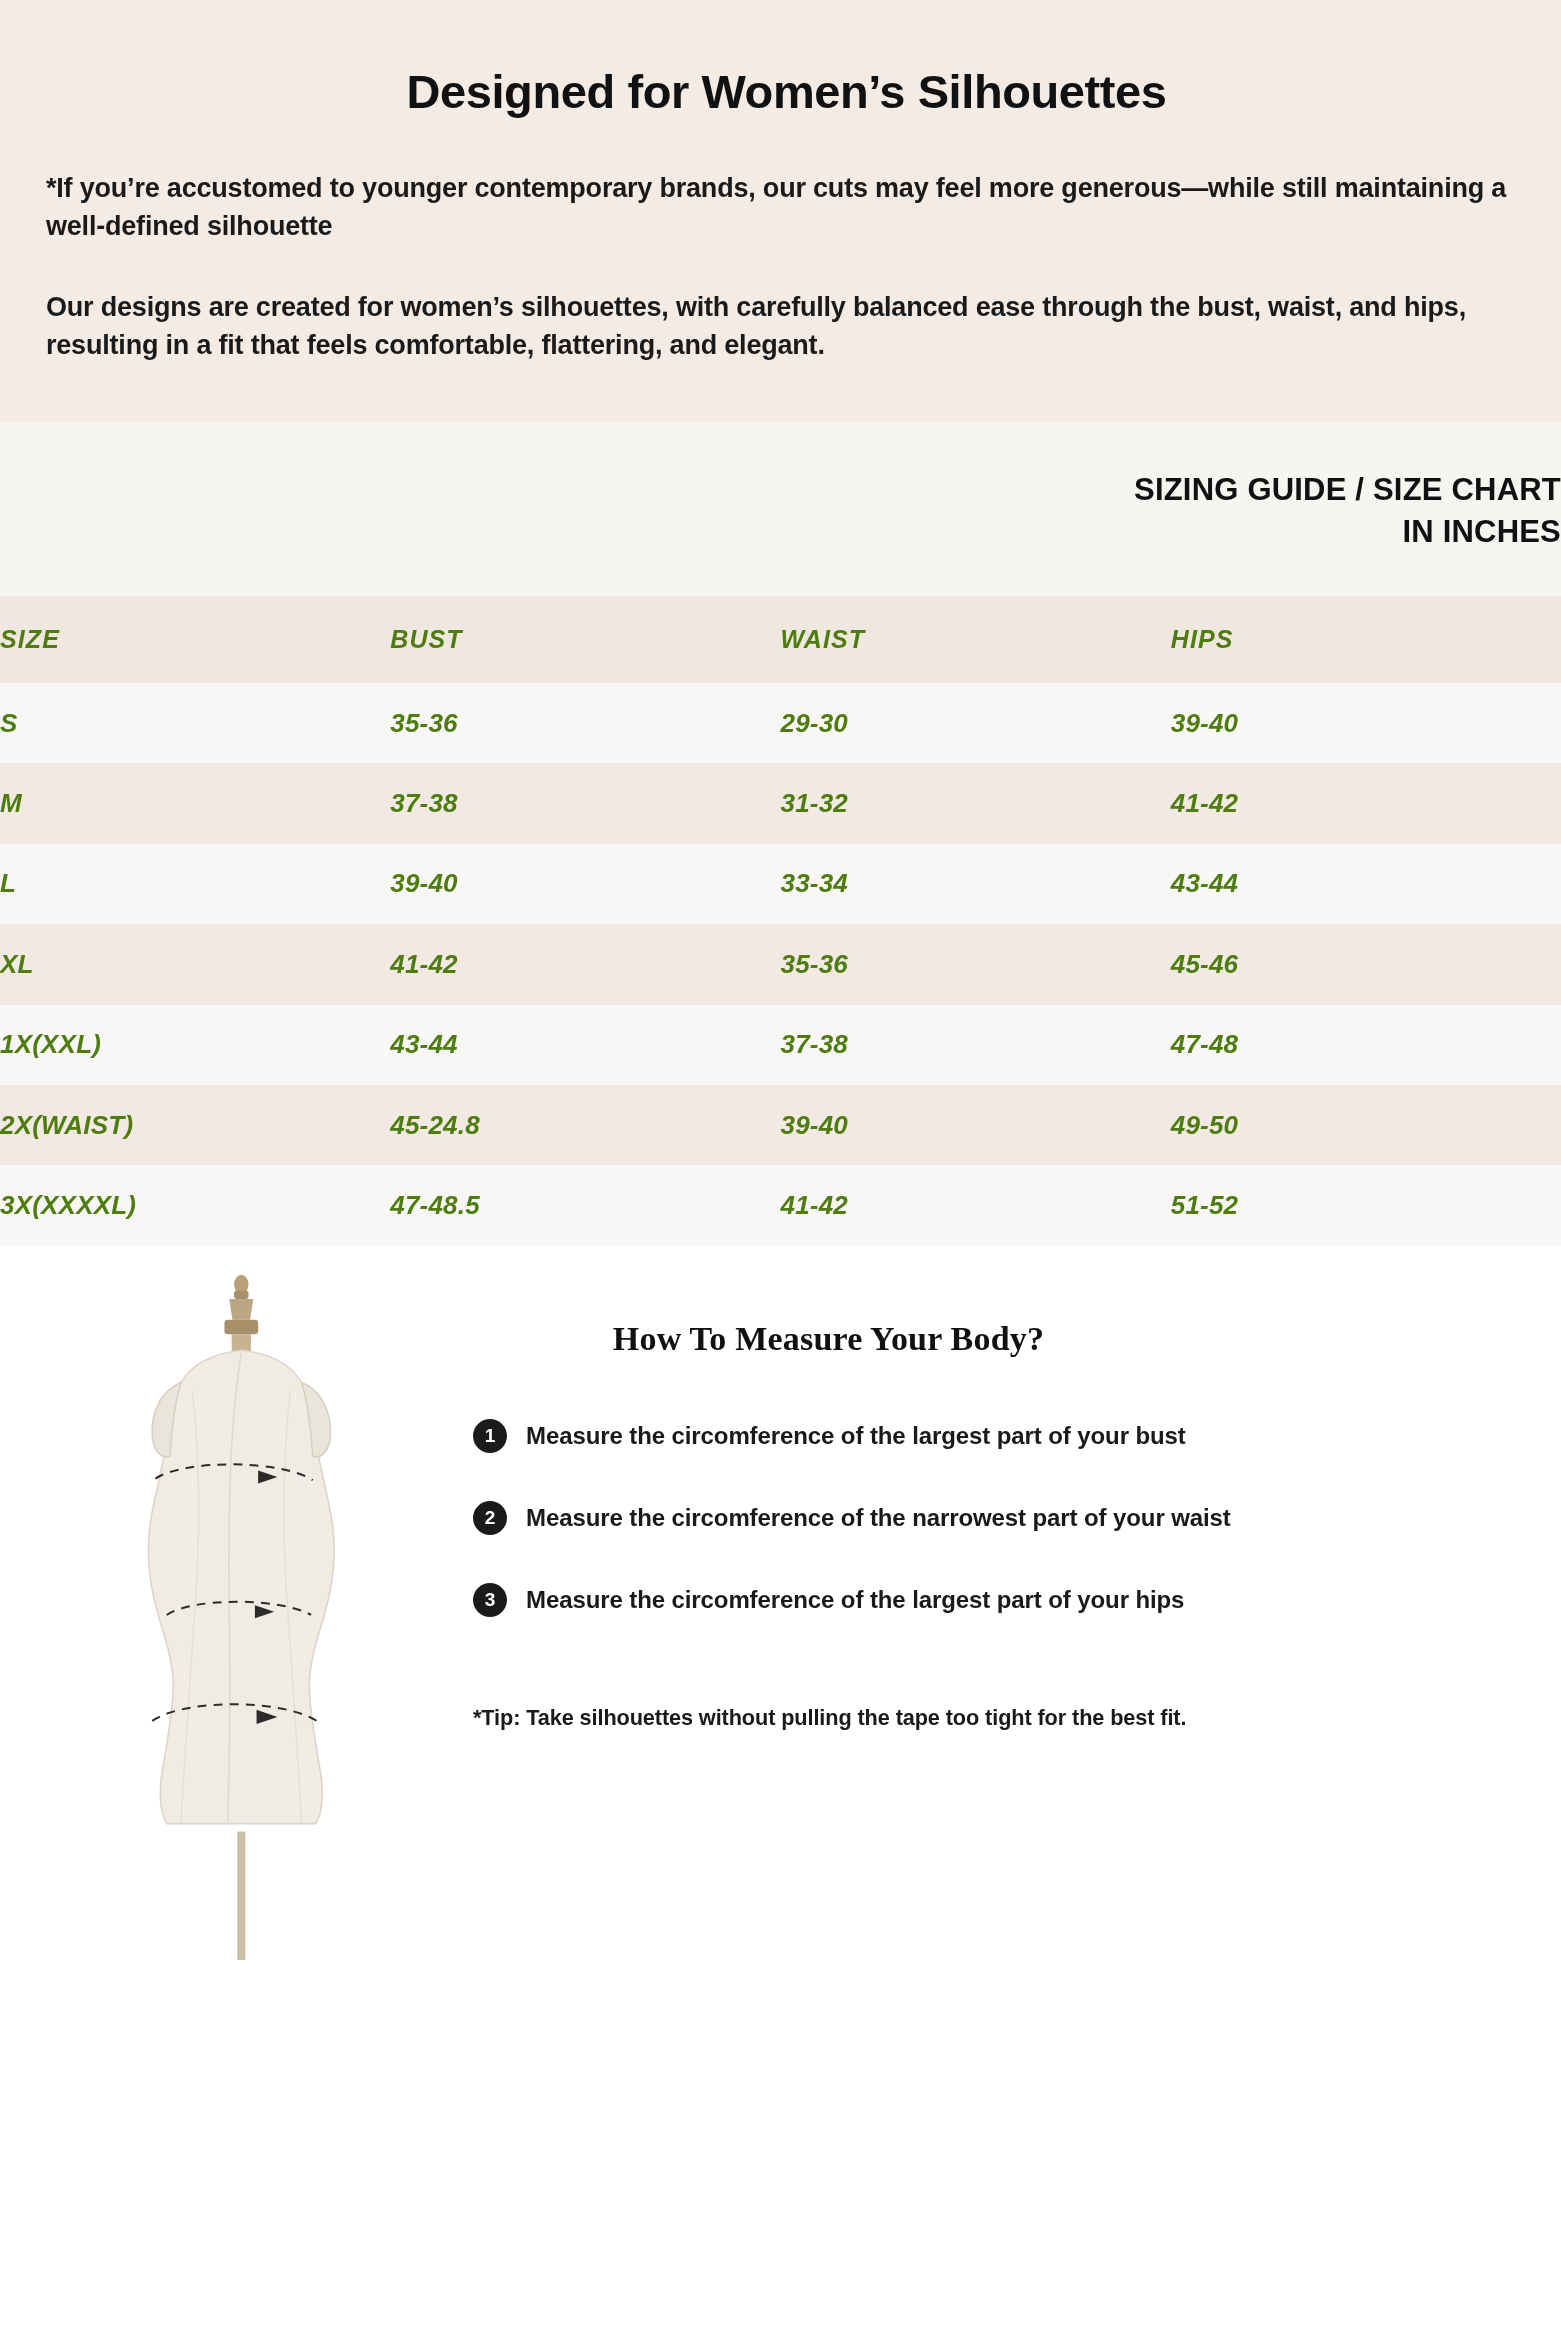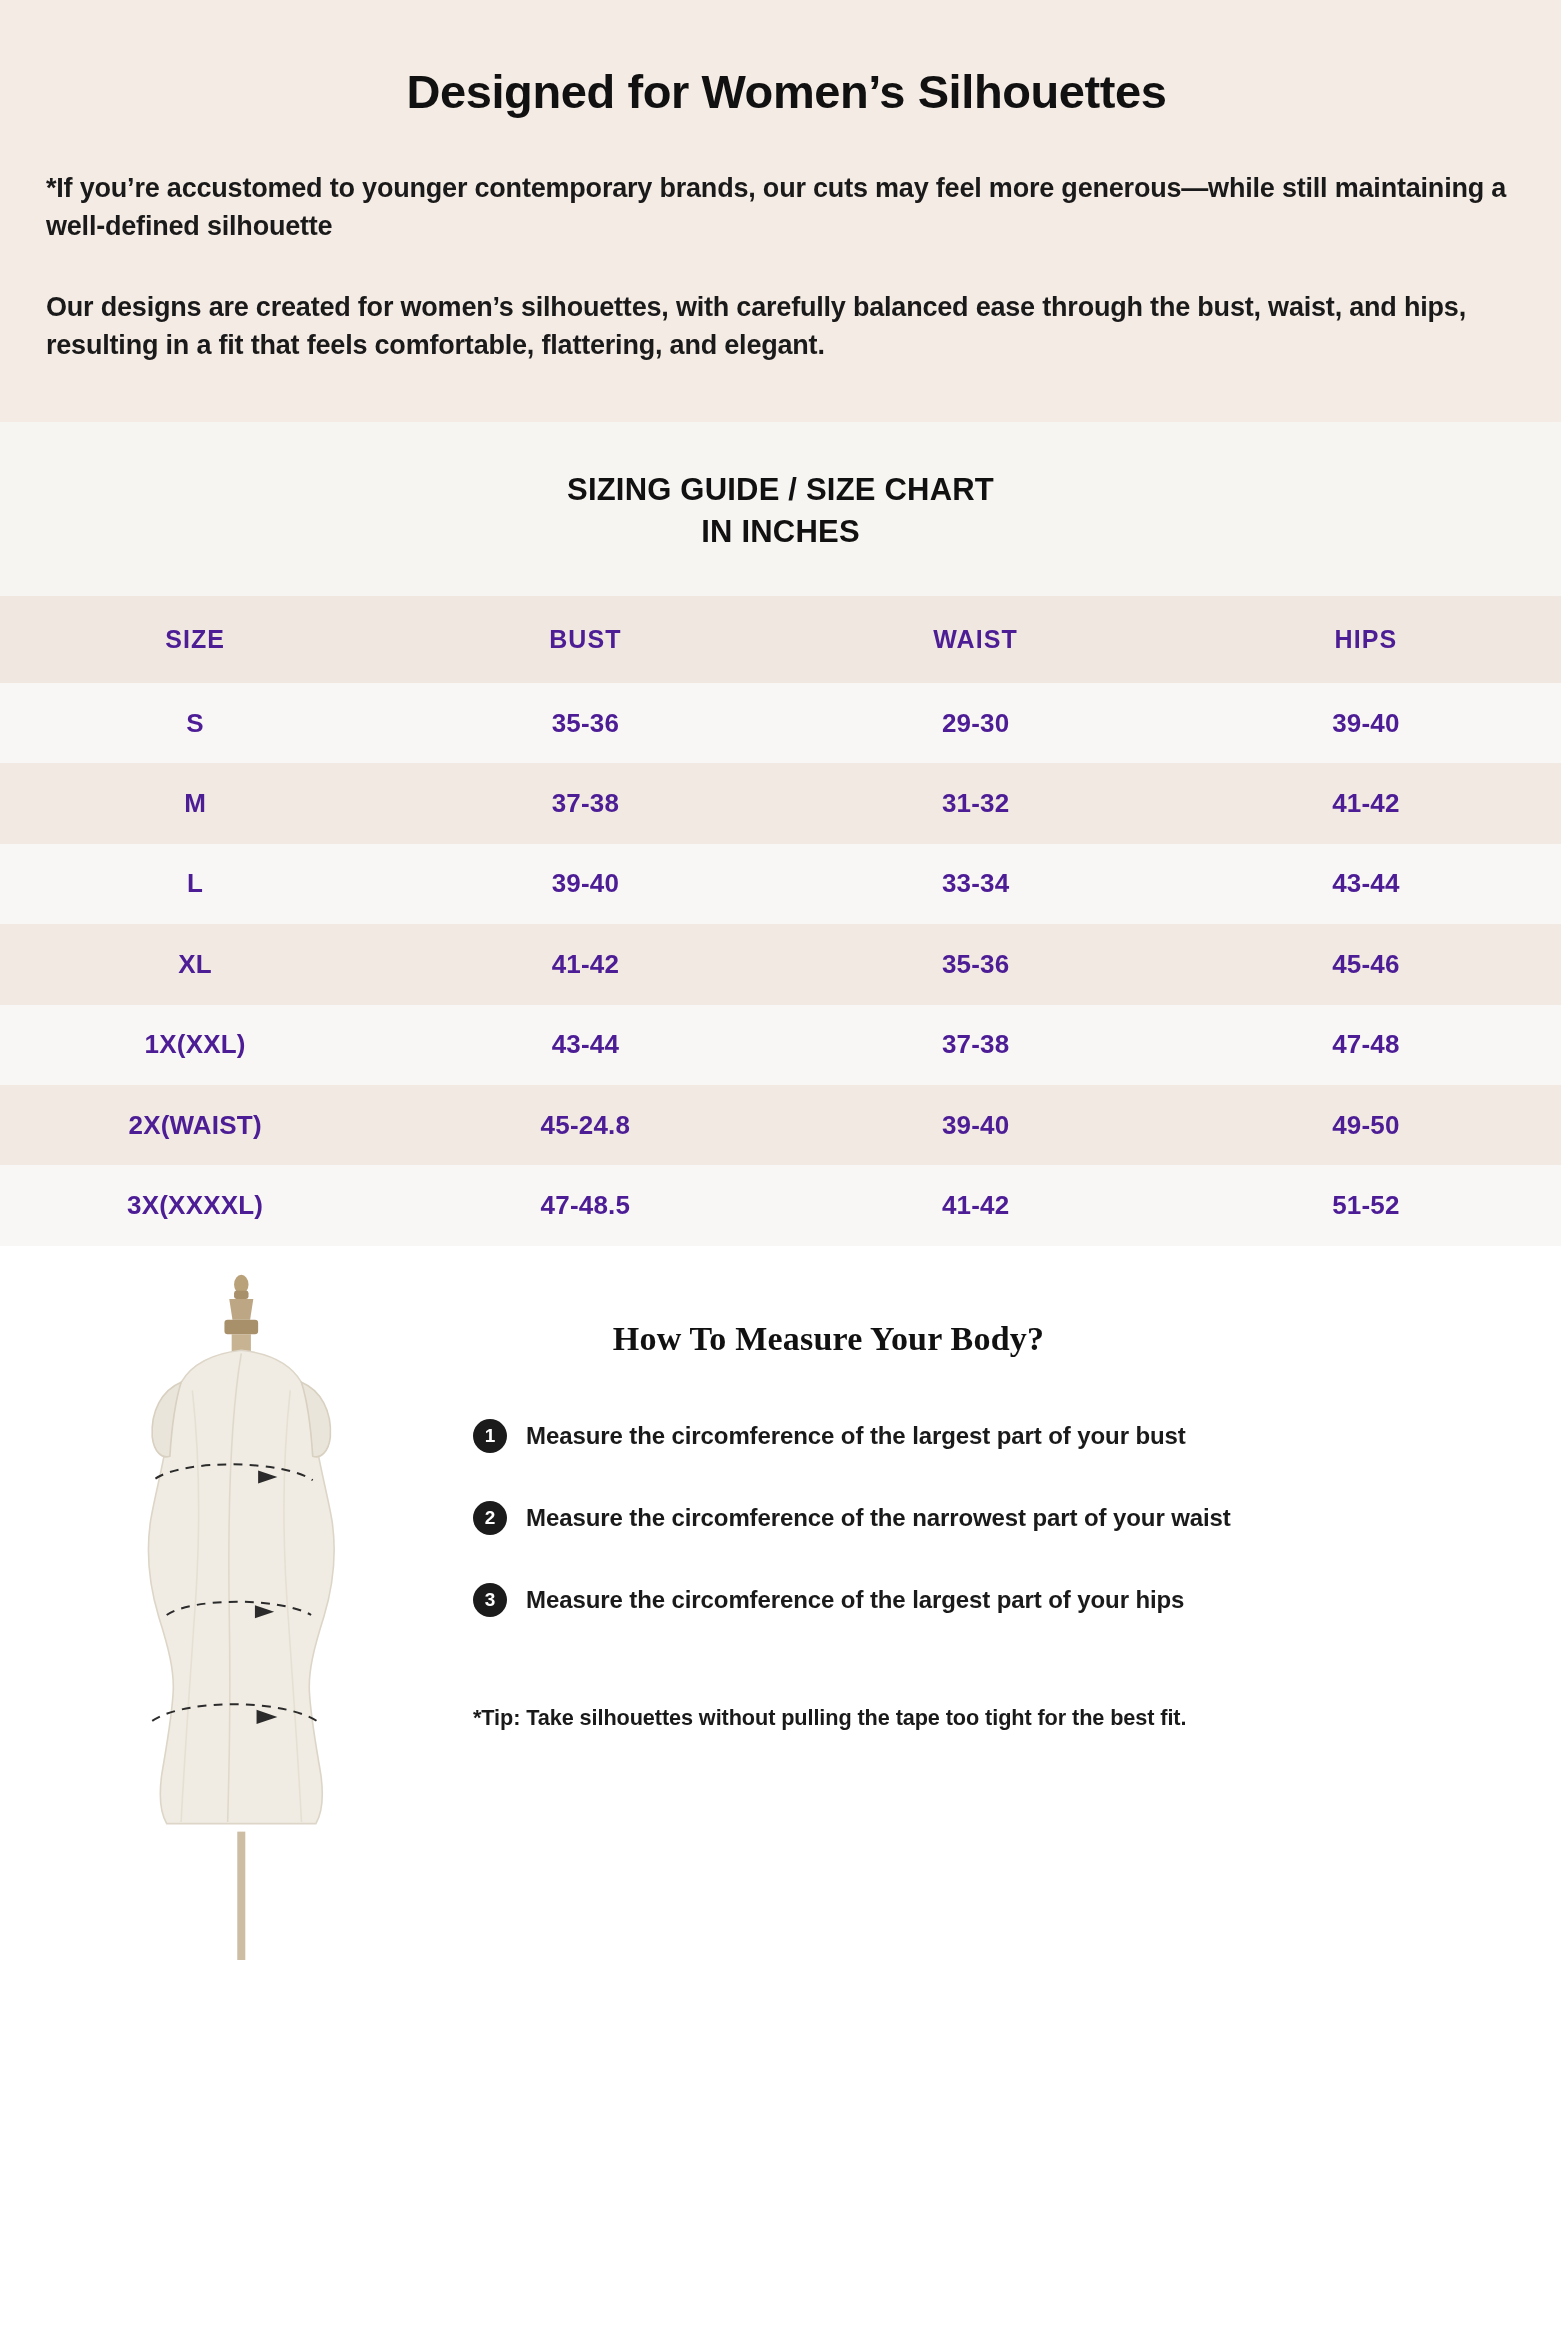--- a/index.html
+++ b/index.html
@@ -45,42 +45,43 @@
   .intro-para:last-child {
     margin-bottom: 0;
   }
 
   
   .chart-section {
     background: #f7f5f2;
     padding: 47px 0 0 0;
   }
   .chart-title {
-    text-align: center;
+    text-align: right;
     font-size: 31px;
     font-weight: 600;
     line-height: 1.35;
     letter-spacing: 0.2px;
     color: #111111;
     margin: 0 0 43px 0;
   }
   table.size-table {
     width: 100%;
     border-collapse: collapse;
     table-layout: fixed;
   }
   table.size-table th,
   table.size-table td {
-    text-align: center;
+    text-align: left;
     font-size: 26px;
     font-weight: 700;
-    color: #4c1d95;
+    color: #4d7c0f;
     padding: 17.7px 0;
     height: 45px;
     letter-spacing: 0.2px;
+    font-style: italic;
   }
   table.size-table thead tr {
     background: #f0e7e0;
   }
   table.size-table thead th {
     font-size: 25px;
     font-weight: 700;
     letter-spacing: 1.1px;
     padding: 21px 0;
   }

